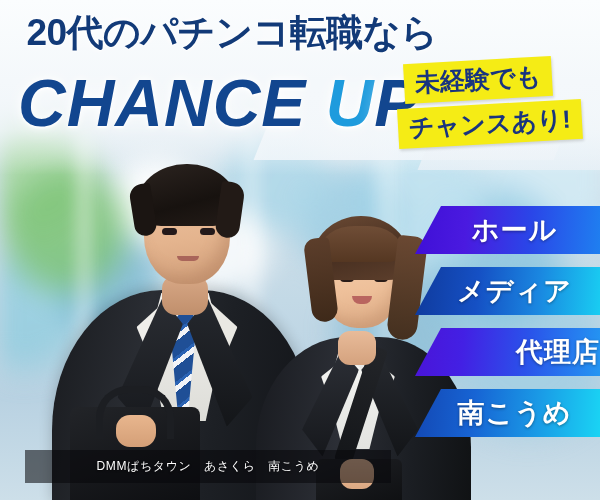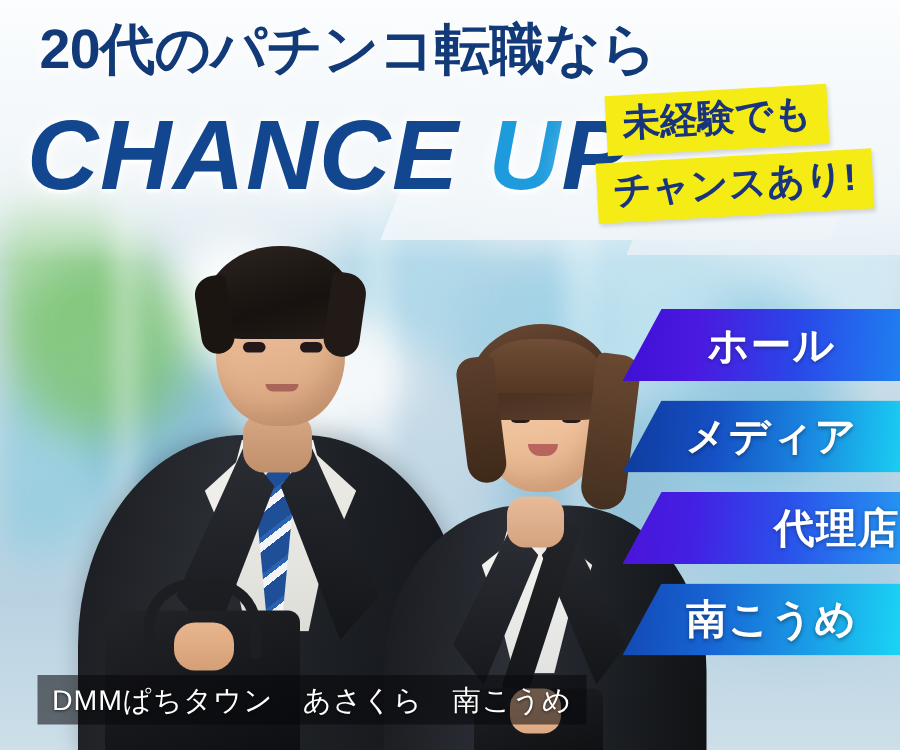--- a/index.html
+++ b/index.html
@@ -216,21 +216,21 @@
   .cat-d{background:linear-gradient(95deg,#4a14d8 0%,#4320e4 26%,#2a52ea 60%,#2496f2 100%);justify-content:flex-end;}
   .cat-e{background:linear-gradient(95deg,#1348b4 0%,#1764d4 32%,#1a9ae6 66%,#1ad4f4 100%);}
 
   
   .caption{
     position:absolute;left:25px;top:450px;width:366px;height:33px;
     background:rgba(8,8,10,.56);
     display:flex;align-items:center;justify-content:center;
   }
   .caption span{
-    color:#ffffff;font-size:19px;letter-spacing:.6px;white-space:nowrap;
+    color:#ffffff;font-size:12px;letter-spacing:.6px;white-space:nowrap;
     text-shadow:0 1px 2px rgba(0,0,0,.6);
   }
 </style>
 </head>
 <body>
 
 <div id="banner">
 
   <div class="bg-base"></div>
   <div class="bg-bokeh"></div>

